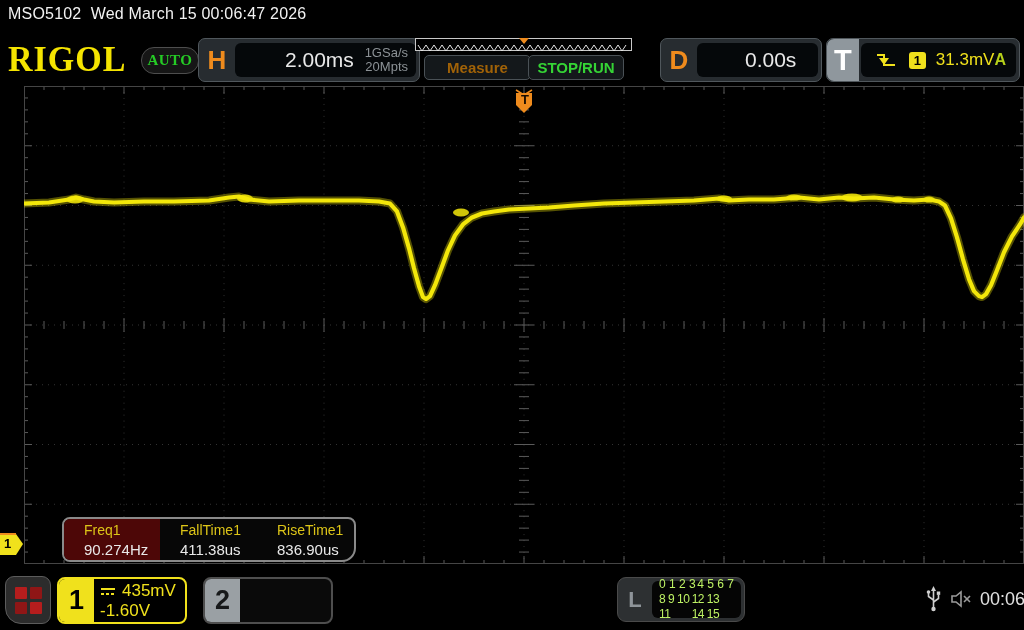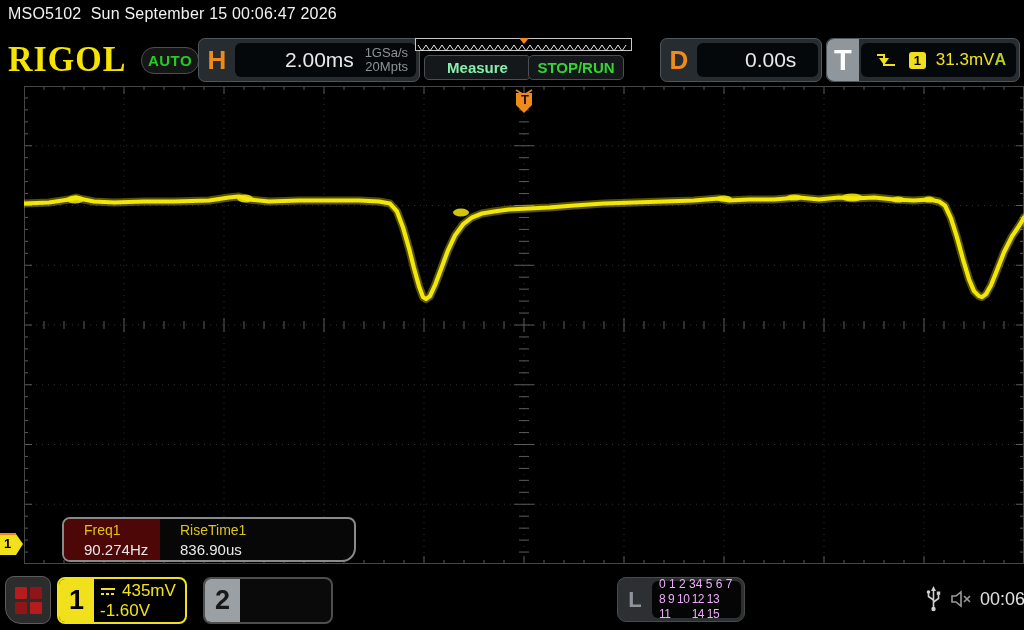--- a/index.html
+++ b/index.html
@@ -5,21 +5,21 @@
   html,body{margin:0;padding:0;background:#000;}
   #screen{position:relative;width:1024px;height:630px;background:#000;overflow:hidden;
           font-family:"Liberation Sans",sans-serif;-webkit-font-smoothing:antialiased;}
   
   .titlebar{position:absolute;left:8px;top:5px;color:#f2f2f2;font-size:16px;letter-spacing:.2px;white-space:pre;}
   
   .logo{position:absolute;left:8px;top:40px;font-family:"Liberation Serif",serif;font-weight:bold;
         font-size:34px;color:#f5e400;letter-spacing:1px;transform:scaleY(1.05);}
   .auto-btn{position:absolute;left:141px;top:47px;width:56px;height:25px;border-radius:13px;
         background:#161616;border:1px solid #4e4e4e;color:#25cc25;font-weight:bold;font-size:15px;
-        display:flex;align-items:center;justify-content:center;letter-spacing:.5px;}
+        display:flex;align-items:center;justify-content:center;letter-spacing:.5px;font-family:Liberation Serif, serif;}
   .hgroup{position:absolute;top:38px;height:42px;background:#272c30;border:1px solid #50575c;
         border-radius:7px;display:flex;align-items:center;}
   #h-group{left:198px;width:220px;}
   #d-group{left:660px;width:160px;}
   #t-group{left:826px;width:192px;padding:0;background:#272c30;}
   .hd-letter{width:36px;text-align:center;font-size:26px;font-weight:bold;color:#ef8b1d;}
   .inner-box{flex:1;height:34px;margin-right:3px;background:#05080a;border-radius:6px;
         display:flex;align-items:center;padding-left:32px;}
   .tb-value{color:#e9e9e9;font-size:21px;margin-left:18px;flex:1;}
   .sr-stack{margin-right:8px;text-align:right;color:#8c9296;font-size:13px;line-height:14px;}
@@ -33,21 +33,21 @@
   .trig-level{color:#f0e11c;font-size:17px;margin-left:10px;}
   .trig-mode{color:#b5cf1a;font-size:16px;font-weight:bold;margin-left:auto;margin-right:10px;}
   
   .preview{position:absolute;left:415px;top:38px;width:217px;height:13px;background:#000;
         border:1px solid #c9c9c9;box-sizing:border-box;}
   .preview-tri{position:absolute;left:50%;top:-1px;margin-left:-5px;width:0;height:0;
         border-left:5px solid transparent;border-right:5px solid transparent;border-top:6px solid #ef8b1d;}
   .hdr-btn{position:absolute;top:55px;height:25px;background:#14181b;border:1px solid #4a5156;
         border-radius:5px;display:flex;align-items:center;justify-content:center;
         font-size:15px;font-weight:bold;box-sizing:border-box;}
-  #measure-btn{left:424px;width:107px;color:#86efac;}
+  #measure-btn{left:424px;width:107px;color:#a16207;}
   #stoprun-btn{left:528px;width:96px;color:#35d435;}
   
   #grid-wrap{position:absolute;left:24px;top:86px;width:1000px;height:478px;}
   
   .tmarker{position:absolute;left:514px;top:86px;width:20px;height:30px;}
   
   .chmarker{position:absolute;left:0;top:532px;width:24px;height:25px;}
   .chmarker .lbl{position:absolute;left:4px;top:4px;color:#000;font-size:13px;font-weight:bold;}
   .tmarker .lbl{position:absolute;left:6px;top:6px;color:#1a0d00;font-size:13px;font-weight:bold;}
   
@@ -73,30 +73,30 @@
   .ch-line1{display:flex;align-items:center;font-size:17px;}
   .ch-line2{font-size:17px;}
   #ch1-tab .ch-line1,#ch1-tab .ch-line2{color:#f0e11c;}
   #ch2-tab .ch-line1,#ch2-tab .ch-line2{color:#a9aeb2;}
   .coup-icon{margin-right:6px;}
   .logic-tab{position:absolute;left:617px;top:577px;width:128px;height:45px;background:#2d3032;
         border:1px solid #4a4a4a;border-radius:9px;display:flex;align-items:center;box-sizing:border-box;}
   .logic-l{width:34px;text-align:center;color:#8e9499;font-size:22px;font-weight:bold;}
   .logic-box{flex:1;height:37px;margin-right:3px;background:#050505;border-radius:6px;
         display:flex;flex-direction:column;justify-content:center;padding:0 7px;}
-  .logic-row{display:flex;justify-content:flex-start;color:#f0abfc;font-size:12px;line-height:15px;}
+  .logic-row{display:flex;justify-content:space-between;color:#bef264;font-size:12px;line-height:15px;}
   .statusicons{position:absolute;left:926px;top:586px;display:flex;align-items:center;text-align:center;}
   .clock{color:#e2e2e2;font-size:18px;margin-left:6px;}
 </style>
 </head>
 <body>
 
 <div id="screen">
 
-  <div class="titlebar">MSO5102  Sun September 15 00:06:47 2026</div>
+  <div class="titlebar">MSO5102  Wed March 15 00:06:47 2026</div>
 
   <div class="logo">RIGOL</div>
   <div class="auto-btn">AUTO</div>
 
   <div class="hgroup" id="h-group">
     <div class="hd-letter">H</div>
     <div class="inner-box">
       <div class="tb-value">2.00ms</div>
       <div class="sr-stack">
         <div>1GSa/s</div>
@@ -457,20 +457,24 @@
     </svg>
     <div class="lbl">1</div>
   </div>
 
   <div class="meas-panel">
     <div class="meas-col hl">
       <div class="meas-label">Freq1</div>
       <div class="meas-value">90.274Hz</div>
     </div>
     <div class="meas-col">
+      <div class="meas-label">FallTime1</div>
+      <div class="meas-value">411.38us</div>
+    </div>
+    <div class="meas-col">
       <div class="meas-label">RiseTime1</div>
       <div class="meas-value">836.90us</div>
     </div>
   </div>
 
   <div class="win-btn">
     <div class="win-grid">
       <div class="win-sq" id="sq1" style="background: rgb(181, 29, 29);"></div>
         <div class="win-sq" id="sq2" style="background: rgb(143, 22, 22);"></div>
       <div class="win-sq" id="sq3" style="background: rgb(143, 22, 22);"></div>

